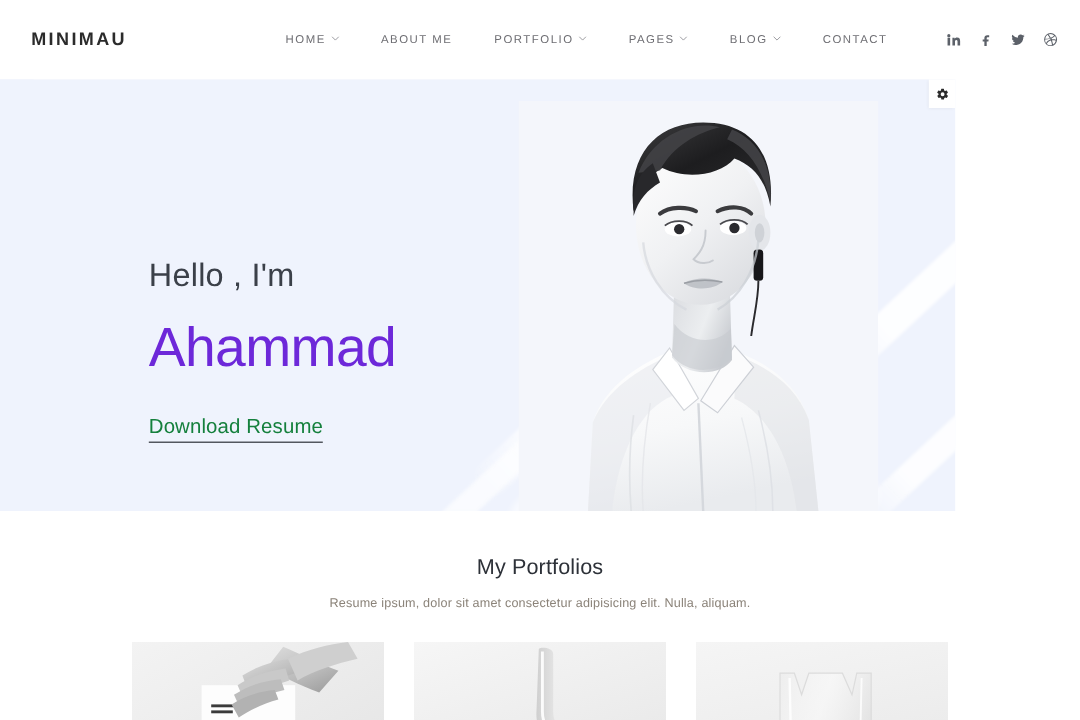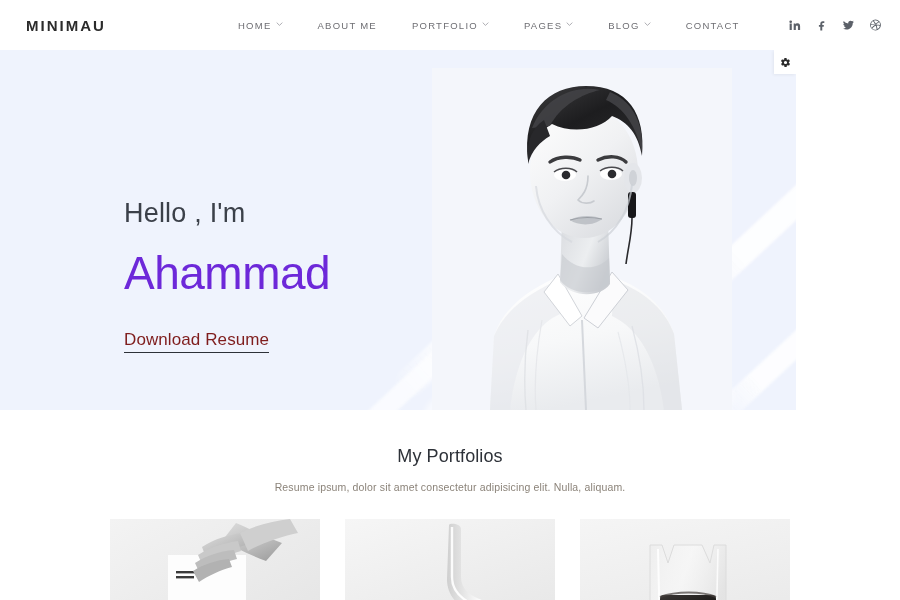--- a/index.html
+++ b/index.html
@@ -10,21 +10,21 @@
     overflow: hidden;
     background: #ffffff;
     font-family: "Liberation Sans", sans-serif;
     -webkit-font-smoothing: antialiased;
   }
 
   
   .site-header {
     position: relative;
     width: 900px;
-    height: 50px;
+    height: 66px;
     background: #ffffff;
     display: flex;
     align-items: center;
     z-index: 40;
     border-radius: 29px;
   }
 
   .logo {
     position: absolute;
     left: 26px;
@@ -159,21 +159,21 @@
     font-weight: 400;
     color: #3b4049;
     letter-spacing: .2px;
     line-height: 1.18;
     margin-top: 4px;
   }
   .resume-link {
     display: inline-block;
     margin-top: 30px;
     font-size: 17px;
-    color: #7f1d1d;
+    color: #15803d;
     text-decoration: none;
     border-bottom: 1px solid #2d3138;
     padding-bottom: 2px;
     cursor: pointer;
     letter-spacing: .1px;
   }
 
   
   .settings-tab {
     position: absolute;

